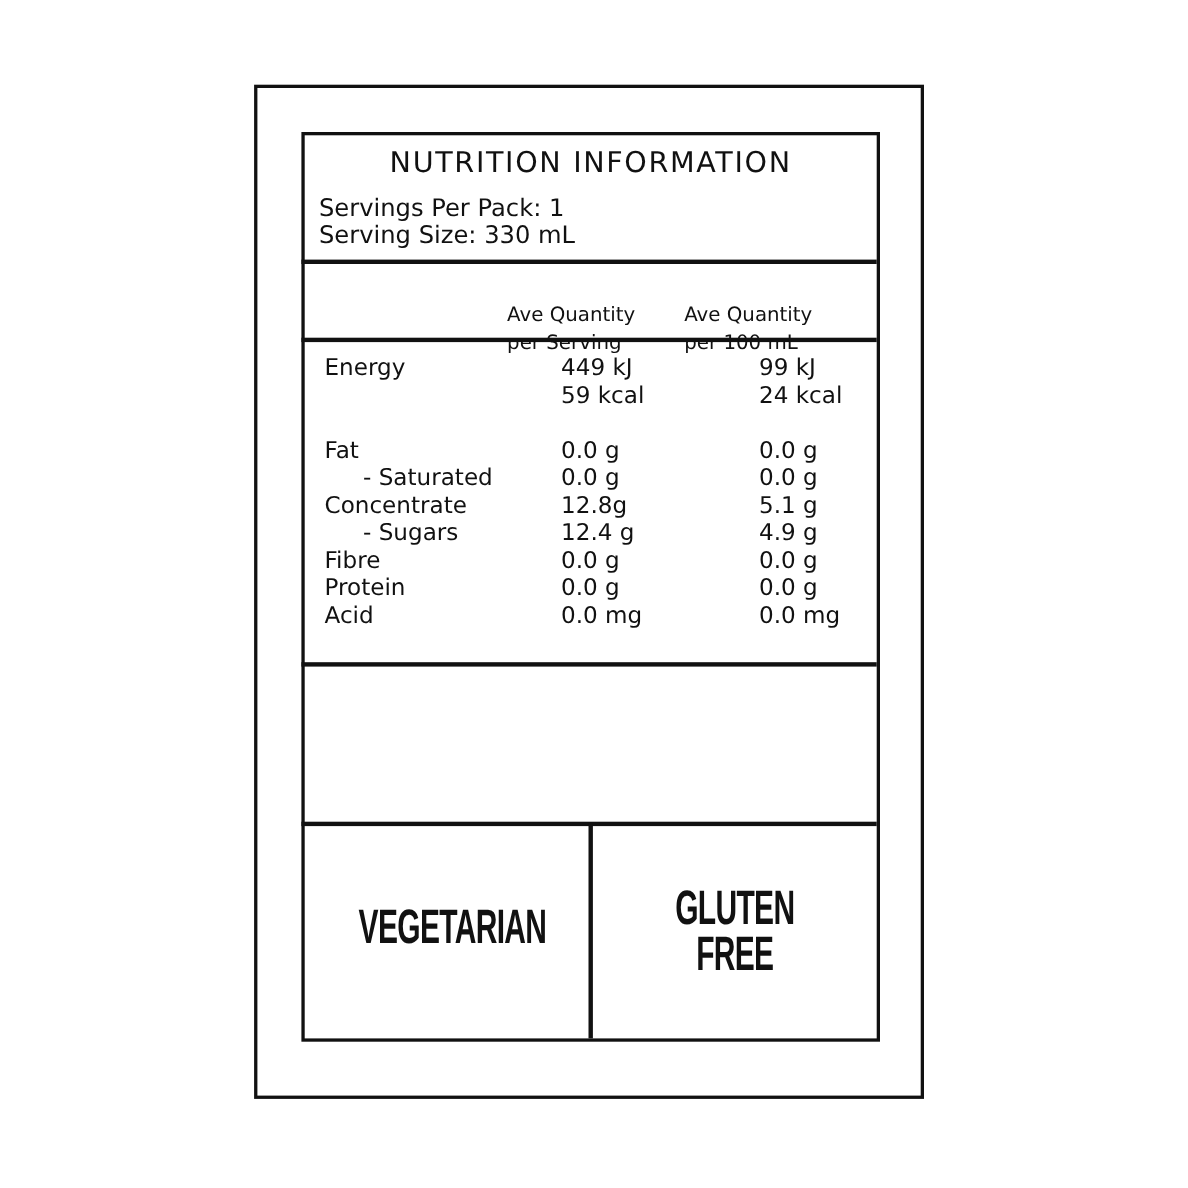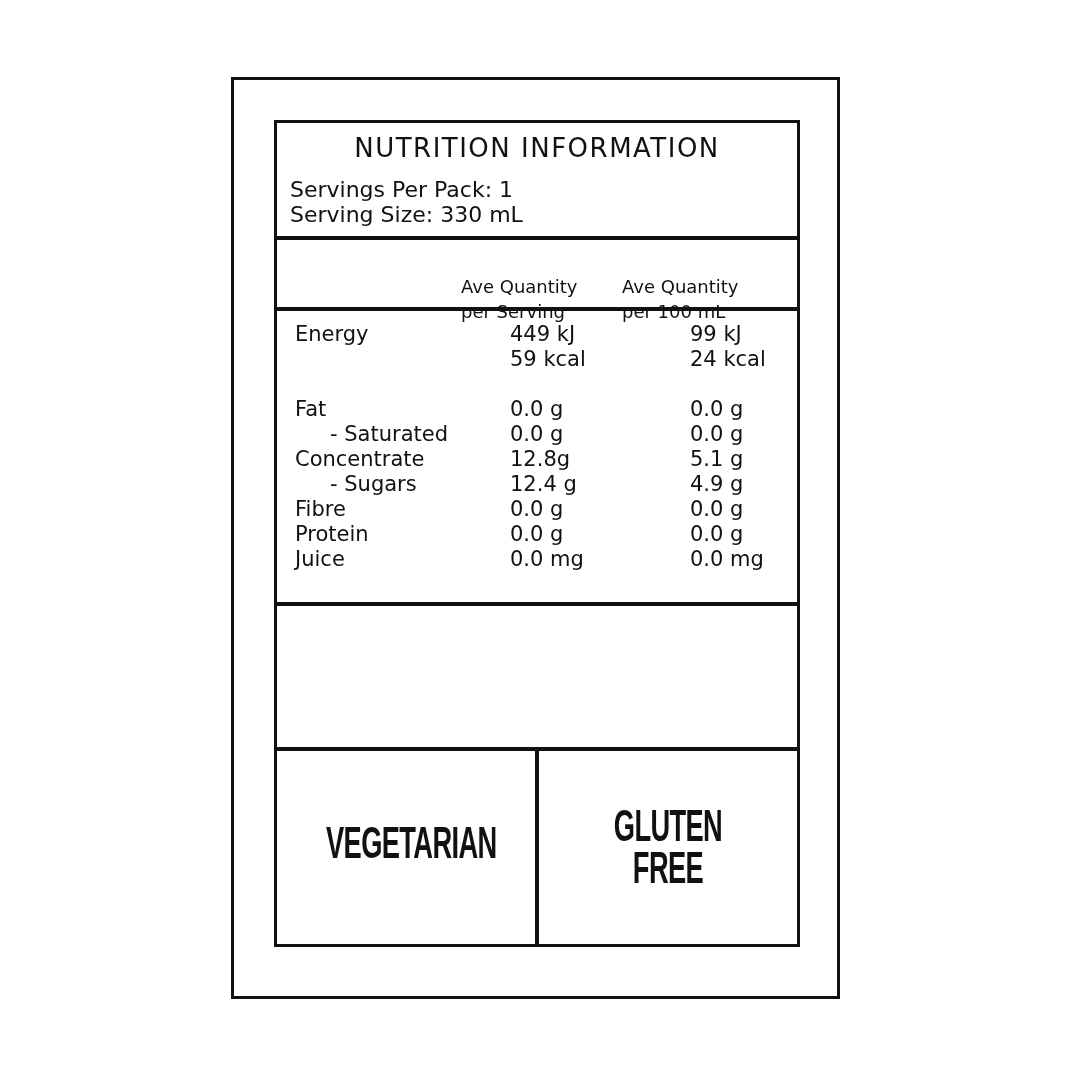--- a/index.html
+++ b/index.html
@@ -62,21 +62,21 @@
   <div class="row" style="left:413px; top:349px">4.9 g</div>
 
   <div class="row" style="left:18px; top:374px">Fibre</div>
   <div class="row" style="left:233px; top:374px">0.0 g</div>
   <div class="row" style="left:413px; top:374px">0.0 g</div>
 
   <div class="row" style="left:18px; top:399px">Protein</div>
   <div class="row" style="left:233px; top:399px">0.0 g</div>
   <div class="row" style="left:413px; top:399px">0.0 g</div>
 
-  <div class="row" style="left:18px; top:424px">Juice</div>
+  <div class="row" style="left:18px; top:424px">Acid</div>
   <div class="row" style="left:233px; top:424px">0.0 mg</div>
   <div class="row" style="left:413px; top:424px">0.0 mg</div>
 
   <div class="hr" style="top:479px"></div>
 
 
   <div class="hr" style="top:624px"></div>
   <div class="vline"></div>
 
   <div class="badge" style="left:0; width:258px; top:699px">

